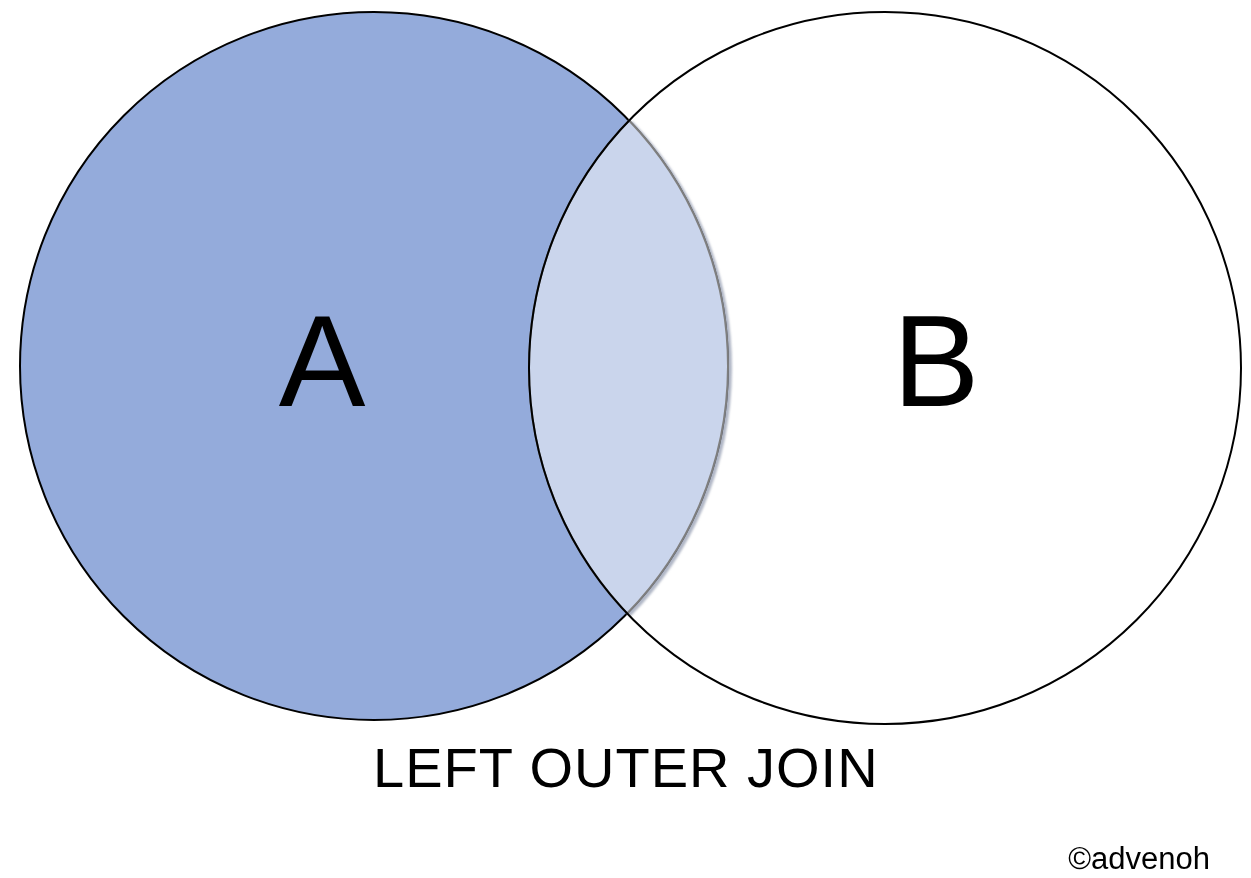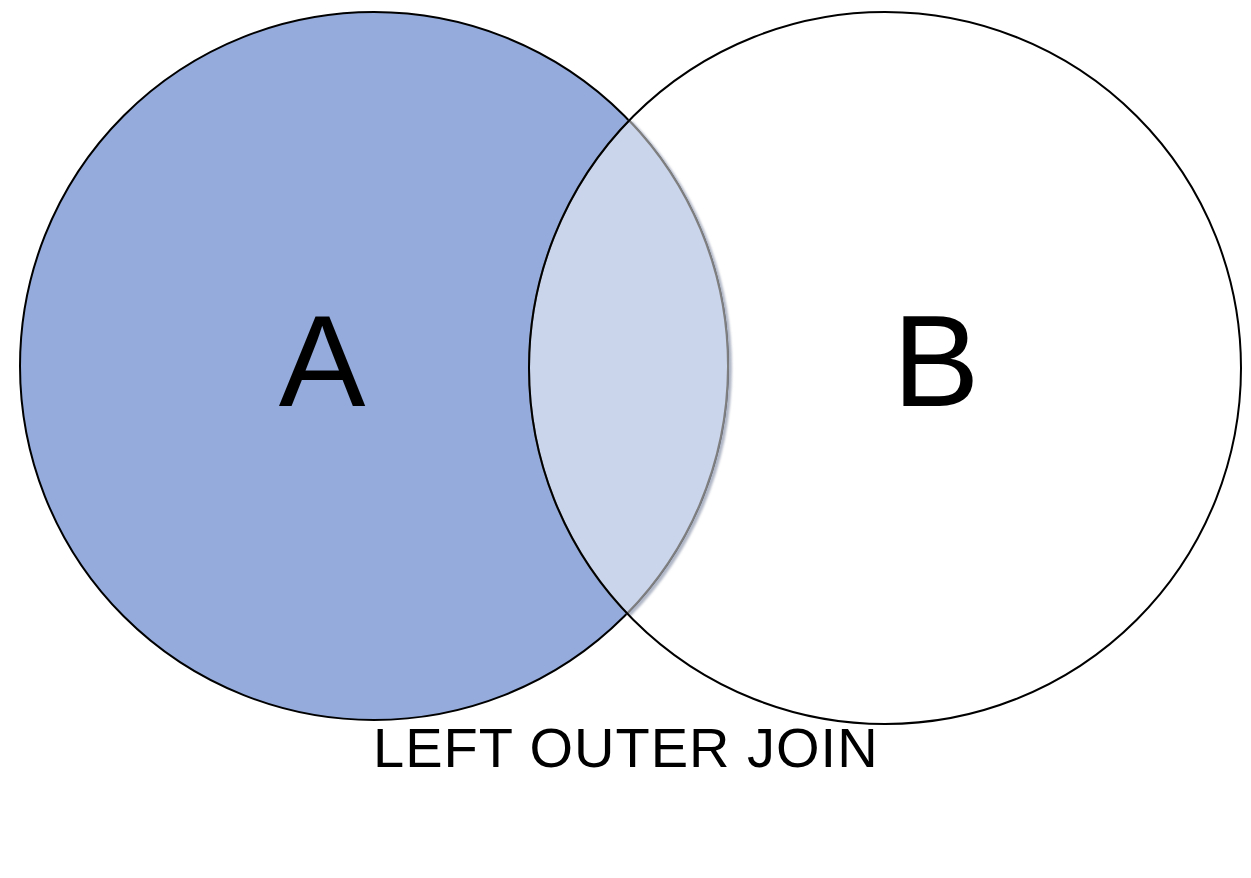--- a/index.html
+++ b/index.html
@@ -32,21 +32,21 @@
     font-weight: 400;
     color: #000000;
     white-space: nowrap;
     user-select: none;
   }
   .set-label-a { left: 222px; top: 296px; }
   .set-label-b { left: 836px; top: 296px; }
   .diagram-title {
     position: absolute;
     left: 373px;
-    top: 720px;
+    top: 740px;
     width: 500px;
     text-align: center;
     font-size: 56px;
     line-height: 1;
     font-weight: 400;
     letter-spacing: 1px;
     color: #000000;
     white-space: nowrap;
     user-select: none;
   }
@@ -80,14 +80,15 @@
 
     <circle cx="885" cy="368" r="356" stroke-width="2" fill="none" stroke="#000000"></circle>
   </svg>
 
   <div class="set-label set-label-a">A</div>
 
   <div class="set-label set-label-b">B</div>
 
   <div class="diagram-title">LEFT OUTER JOIN</div>
 
+  <div class="credit">©advenoh</div>
 
 </div>
 
 </body></html>

